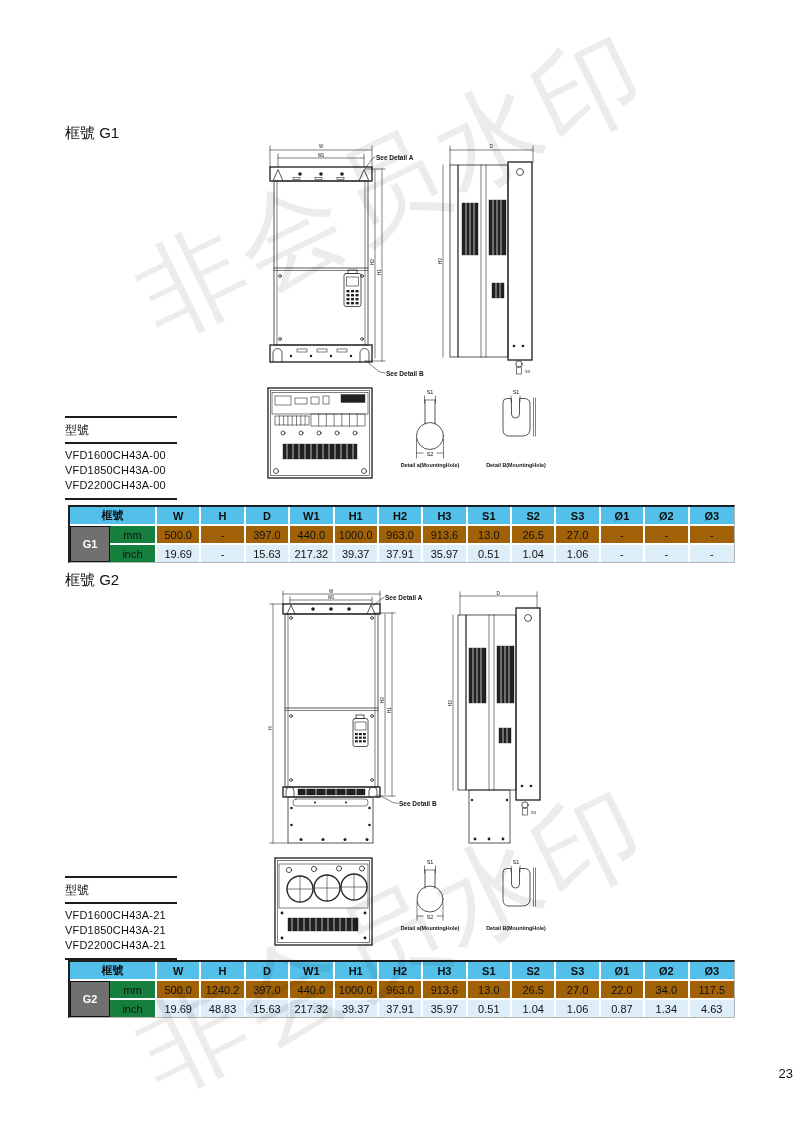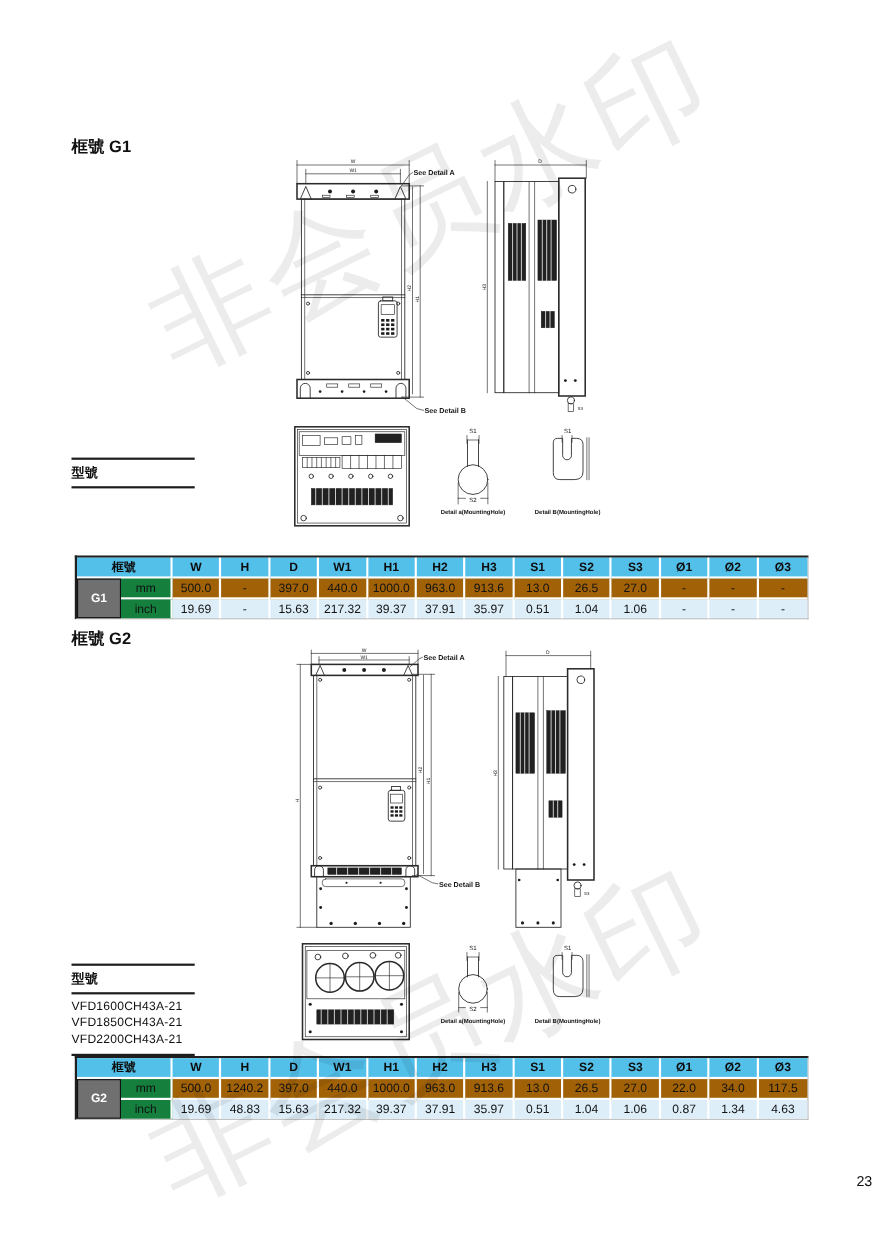--- a/index.html
+++ b/index.html
@@ -13,28 +13,28 @@
     position:absolute; z-index:6; pointer-events:none;
     font-size:106px; font-weight:400; letter-spacing:4px; white-space:nowrap;
     color:rgba(0,0,0,0.075);
     transform:translate(-50%,-50%) rotate(-26deg);
     font-family:"DejaVu Sans", sans-serif;
   }
   .wm-1 { left:392px; top:186px; }
   .wm-2 { left:392px; top:941px; }
 
   
-  .frame-title { position:absolute; left:65px; font-size:15px; font-weight:bold; z-index:2; }
+  .frame-title { position:absolute; left:65px; font-size:15px; font-weight:normal; z-index:2; }
   .title-g1 { top:124px; }
   .title-g2 { top:571px;text-align:right; }
 
   .models { position:absolute; left:65px; width:112px; z-index:2; border-top:2px solid #1c1c1c; }
   .models-g1 { top:416px; }
   .models-g2 { top:876px; }
-  .models-heading { font-size:12px; font-weight:bold; padding:4px 0 3px 0; border-bottom:2px solid #1c1c1c; }
+  .models-heading { font-size:12px; font-weight:normal; padding:4px 0 3px 0; border-bottom:2px solid #1c1c1c; }
   .model-list { padding:4px 0 5px 0; border-bottom:2px solid #1c1c1c; }
   .model-item { font-size:11px; line-height:15px; letter-spacing:0.2px; }
 
   .page-number { position:absolute; left:0; top:1066px; width:100%; text-align:right; font-size:13px; z-index:2; }
 
   
   .table-host { position:absolute; left:68px; z-index:2; }
   .table-g1 { top:505px; }
   .table-g2 { top:960px; }
   .dim-table {
@@ -254,20 +254,25 @@
       <line class="thin" x1="267" y1="256" x2="267" y2="262"></line>
       <path d="M250,262 Q250,258.5 254,258.5 L258.5,258.5 L258.5,274 A4,4 0 0 0 266.5,274 L266.5,258.5 L271,258.5 Q277,258.5 277,264 L277,289 Q277,296 269,296 L256,296 Q250,296 250,290 Z"></path>
       <line class="thin" x1="280.5" y1="258" x2="280.5" y2="296"></line>
       <line class="thin" x1="282.5" y1="258" x2="282.5" y2="296"></line>
       <text class="cap" x="263" y="327" text-anchor="middle">Detail B(MountingHole)</text>
     </g>
   </svg>
 
   <div class="models models-g1">
     <div class="models-heading">型號</div>
+    <div class="model-list">
+      <div class="model-item">VFD1600CH43A-00</div>
+      <div class="model-item">VFD1850CH43A-00</div>
+      <div class="model-item">VFD2200CH43A-00</div>
+    </div>
   </div>
 
   <div class="table-host table-g1">
       <table class="dim-table">
         <colgroup>
           <col style="width: 40px;">
           <col style="width: 47px;">
           <col>
           <col>
           <col>

